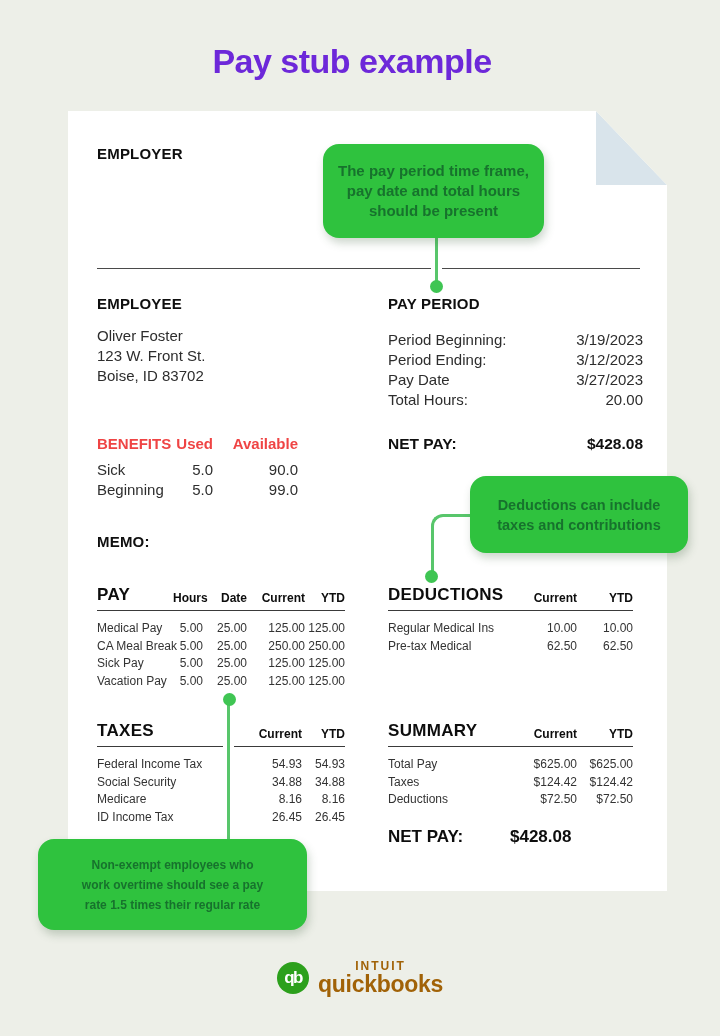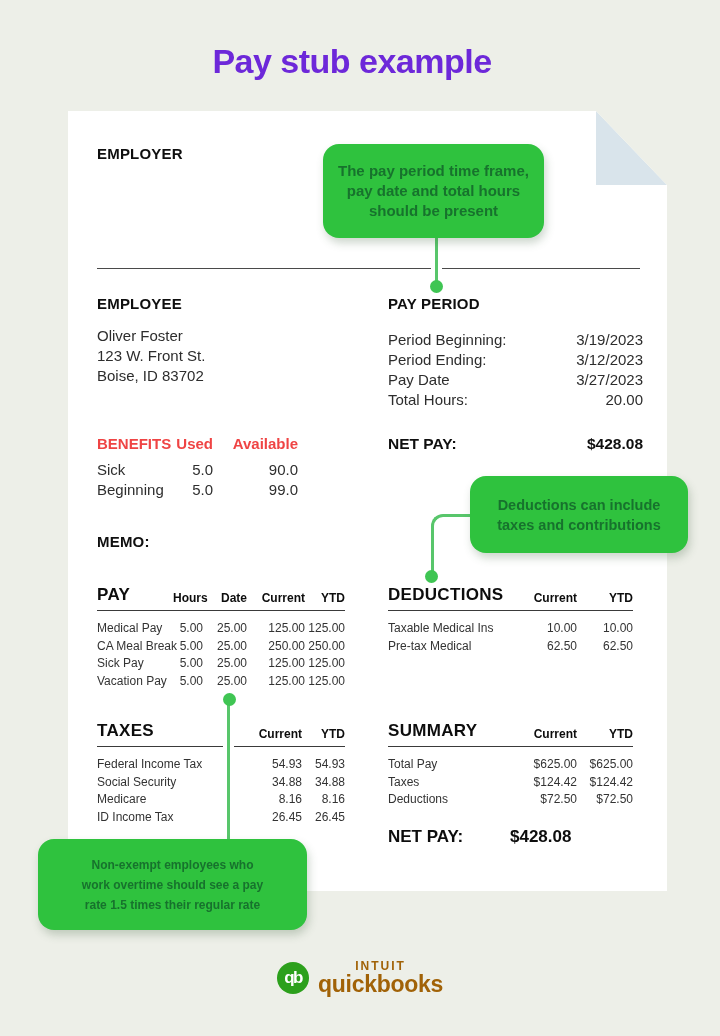--- a/index.html
+++ b/index.html
@@ -218,21 +218,21 @@
 
   <div class="sec" id="sec-deductions">
     <div class="tbl-head grid-2r">
       <span class="tbl-title">DEDUCTIONS</span>
       <span class="colh">Current</span>
       <span class="colh">YTD</span>
     </div>
     <div class="tbl-rule"></div>
     <div class="tbl-rows">
       <div class="tbl-row grid-2r">
-        <span class="cname">Taxable Medical Ins</span>
+        <span class="cname">Regular Medical Ins</span>
         <span class="r">10.00</span>
         <span class="r">10.00</span>
       </div>
       <div class="tbl-row grid-2r">
         <span class="cname">Pre-tax Medical</span>
         <span class="r">62.50</span>
         <span class="r">62.50</span>
       </div>
     </div>
   </div>

